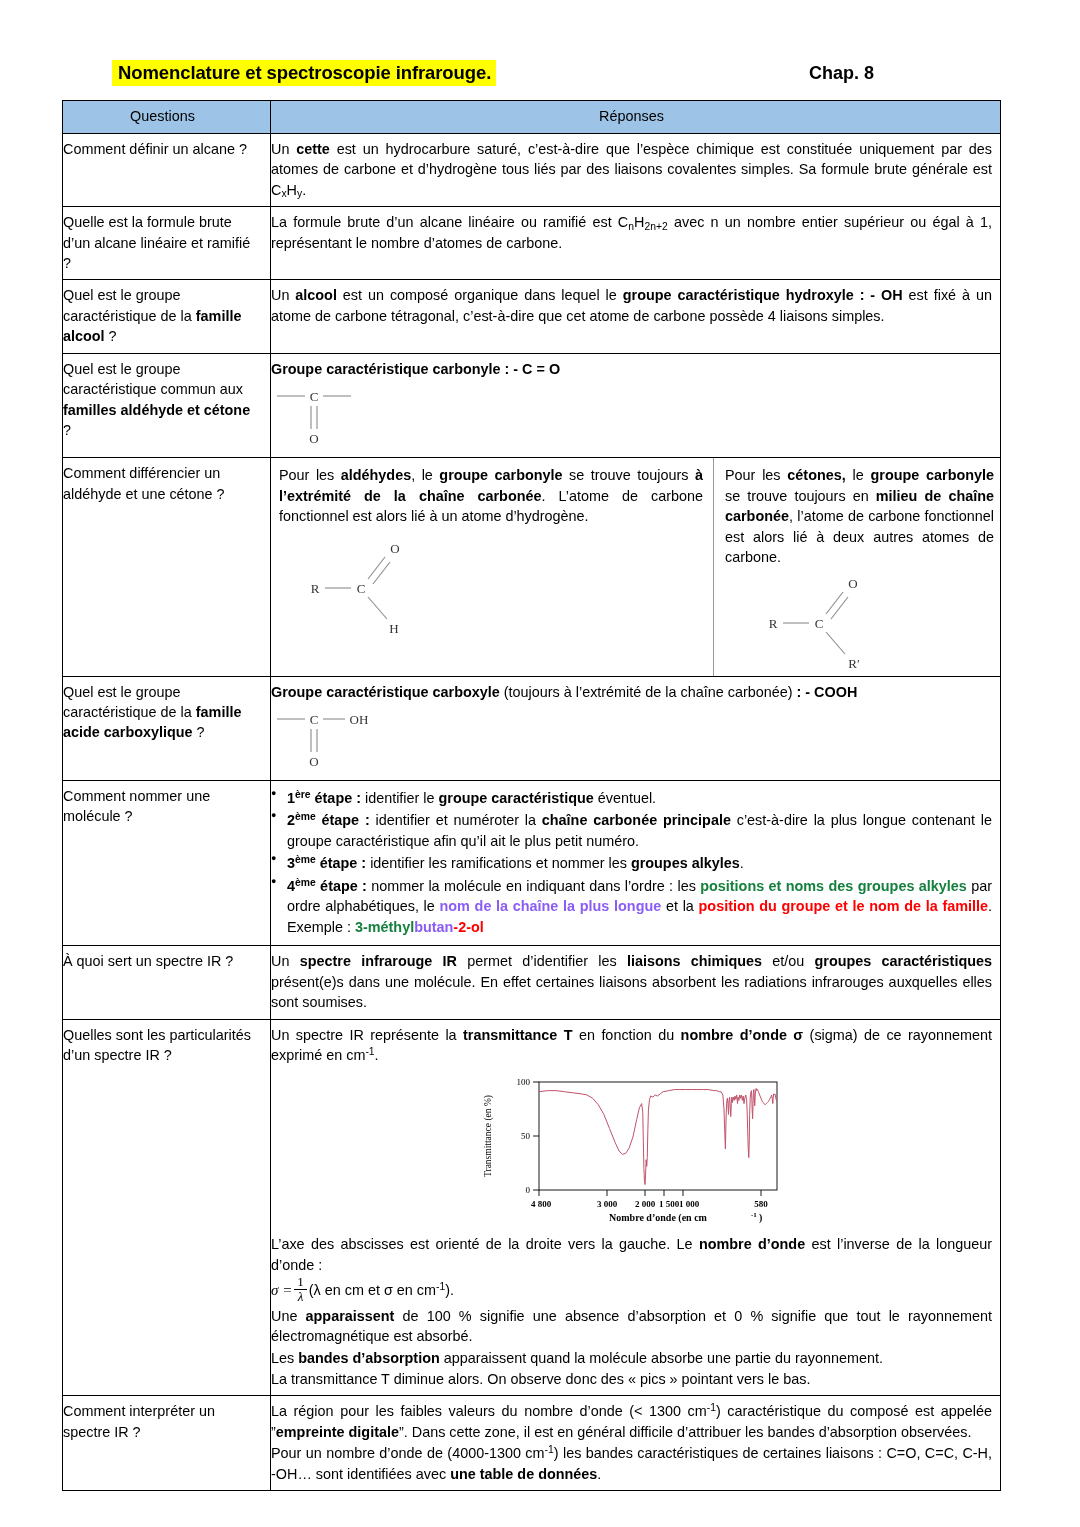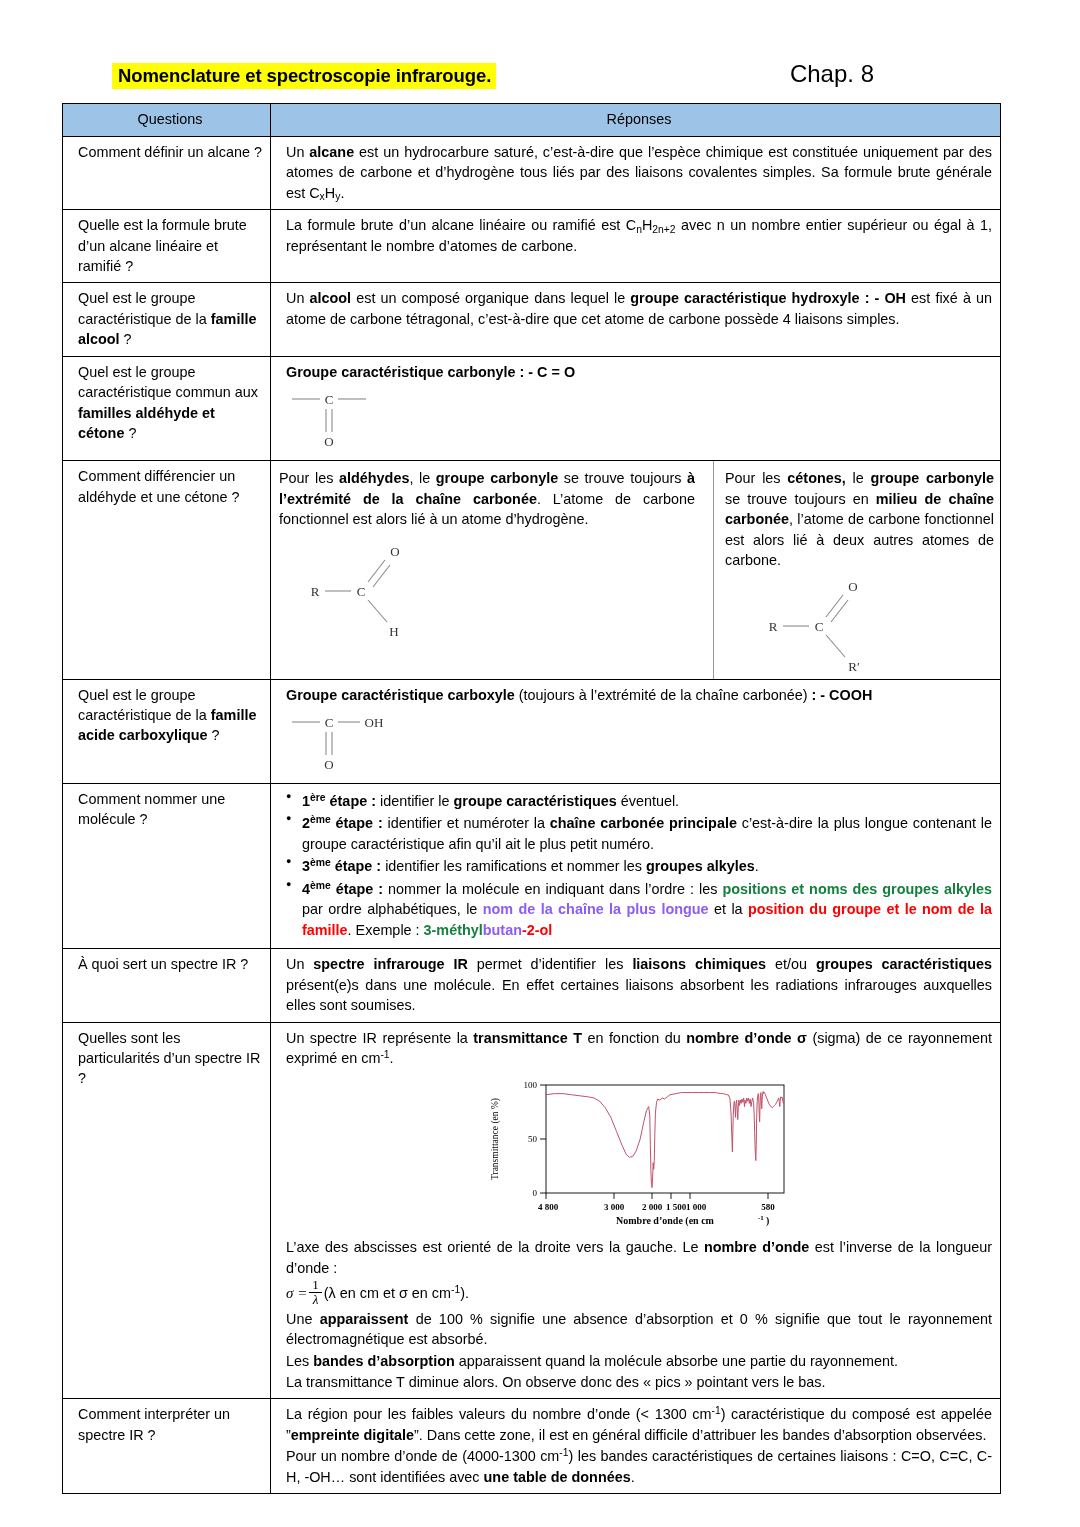--- a/index.html
+++ b/index.html
@@ -35,36 +35,36 @@
     display: inline-block;
     background: #FFFF00;
     font-size: 18.5px;
     font-weight: bold;
     letter-spacing: -0.1px;
     padding: 2px 5px 3px 6px;
     margin-left: 50px;
     line-height: 1.15;
   }
   .chap {
-    font-size: 24px;
-    font-weight: normal;
+    font-size: 18px;
+    font-weight: bold;
     padding-right: 4px;
   }
 
   
   table.qa {
     border-collapse: collapse;
     width: 938px;
     table-layout: fixed;
     border: 1px solid #000;
   }
   table.qa td, table.qa th {
     border: 1px solid #000;
     vertical-align: top;
-    padding: 5px 8px 6px 15px;
+    padding: 5px 8px 6px 0;
     font-size: 14.4px;
     line-height: 1.42;
   }
   thead th {
     background: #9DC3E6;
     font-weight: normal;
     text-align: center;
     font-size: 15.5px;
     padding: 4px 0 5px 0;
     line-height: 1.2;
@@ -180,21 +180,21 @@
     <thead>
       <tr>
         <th>Questions</th>
         <th>Réponses</th>
       </tr>
     </thead>
     <tbody>
 
       <tr>
         <td class="q">Comment définir un alcane ?</td>
-        <td class="a">Un <b>alcane</b> est un hydrocarbure saturé, c’est-à-dire que l’espèce chimique est constituée uniquement par des atomes de carbone et d’hydrogène tous liés par des liaisons covalentes simples. Sa formule brute générale est C<sub>x</sub>H<sub>y</sub>.</td>
+        <td class="a">Un <b>cette</b> est un hydrocarbure saturé, c’est-à-dire que l’espèce chimique est constituée uniquement par des atomes de carbone et d’hydrogène tous liés par des liaisons covalentes simples. Sa formule brute générale est C<sub>x</sub>H<sub>y</sub>.</td>
       </tr>
 
       <tr>
         <td class="q">Quelle est la formule brute d’un alcane linéaire et ramifié ?</td>
         <td class="a vmid">La formule brute d’un alcane linéaire ou ramifié est C<sub>n</sub>H<sub>2n+2</sub> avec n un nombre entier supérieur ou égal à 1, représentant le nombre d’atomes de carbone.</td>
       </tr>
 
       <tr>
         <td class="q vmid">Quel est le groupe caractéristique de la <b>famille alcool</b> ?</td>
         <td class="a">Un <b>alcool</b> est un composé organique dans lequel le <b>groupe caractéristique hydroxyle : - OH</b> est fixé à un atome de carbone tétragonal, c’est-à-dire que cet atome de carbone possède 4 liaisons simples.</td>
@@ -212,21 +212,21 @@
             <line x1="46" y1="27" x2="46" y2="50"></line>
             <text x="43" y="64" text-anchor="middle">O</text>
           </svg>
         </td>
       </tr>
 
       <tr>
         <td class="q vmid">Comment différencier un aldéhyde et une cétone ?</td>
         <td class="a" style="padding:0;">
           <div class="split">
-            <div class="col-left" style="padding:7px 18px 4px 8px;">
+            <div class="col-left" style="padding:7px 10px 4px 8px;">
               <p>Pour les <b>aldéhydes</b>, le <b>groupe carbonyle</b> se trouve toujours <b>à l’extrémité de la chaîne carbonée</b>. L’atome de carbone fonctionnel est alors lié à un atome d’hydrogène.</p>
               <svg class="struct" width="150" height="105" viewBox="0 0 150 105" style="margin-top:8px;margin-left:22px;">
                 <text x="14" y="58" text-anchor="middle">R</text>
                 <line x1="24" y1="53" x2="50" y2="53"></line>
                 <text x="60" y="58" text-anchor="middle">C</text>
                 <line x1="67" y1="44" x2="84" y2="22"></line>
                 <line x1="72" y1="49" x2="89" y2="27"></line>
                 <text x="94" y="18" text-anchor="middle">O</text>
                 <line x1="67" y1="62" x2="86" y2="84"></line>
                 <text x="93" y="98" text-anchor="middle">H</text>
@@ -262,21 +262,21 @@
             <line x1="46" y1="27" x2="46" y2="50"></line>
             <text x="43" y="64" text-anchor="middle">O</text>
           </svg>
         </td>
       </tr>
 
       <tr>
         <td class="q vmid">Comment nommer une molécule ?</td>
         <td class="a">
           <ul class="steps">
-            <li><b>1<sup>ère</sup> étape :</b> identifier le <b>groupe caractéristiques</b> éventuel.</li>
+            <li><b>1<sup>ère</sup> étape :</b> identifier le <b>groupe caractéristique</b> éventuel.</li>
             <li><b>2<sup>ème</sup> étape :</b> identifier et numéroter la <b>chaîne carbonée principale</b> c’est-à-dire la plus longue contenant le groupe caractéristique afin qu’il ait le plus petit numéro.</li>
             <li><b>3<sup>ème</sup> étape :</b> identifier les ramifications et nommer les <b>groupes alkyles</b>.</li>
             <li><b>4<sup>ème</sup> étape :</b> nommer la molécule en indiquant dans l’ordre : les <span class="c-green">positions et noms des groupes alkyles</span> par ordre alphabétiques, le <span class="c-purple">nom de la chaîne la plus longue</span> et la <span class="c-red">position du groupe et le nom de la famille</span>. Exemple : <span class="c-green">3-méthyl</span><span class="c-purple">butan</span><span class="c-red">-2-ol</span></li>
           </ul>
         </td>
       </tr>
 
       <tr>
         <td class="q vmid">À quoi sert un spectre IR ?</td>
         <td class="a">Un <b>spectre infrarouge IR</b> permet d’identifier les <b>liaisons chimiques</b> et/ou <b>groupes caractéristiques</b> présent(e)s dans une molécule. En effet certaines liaisons absorbent les radiations infrarouges auxquelles elles sont soumises.</td>

